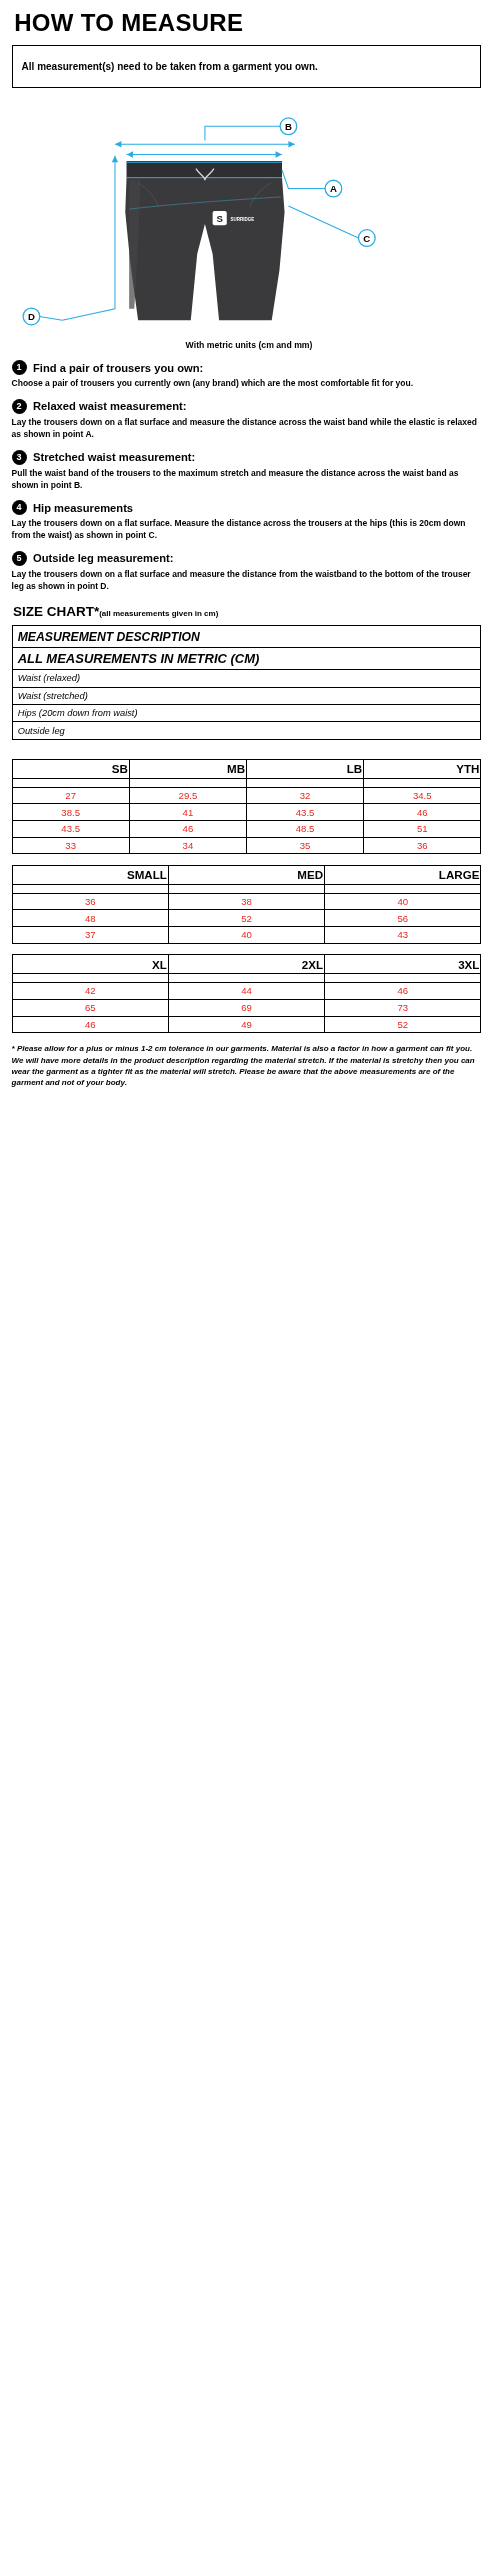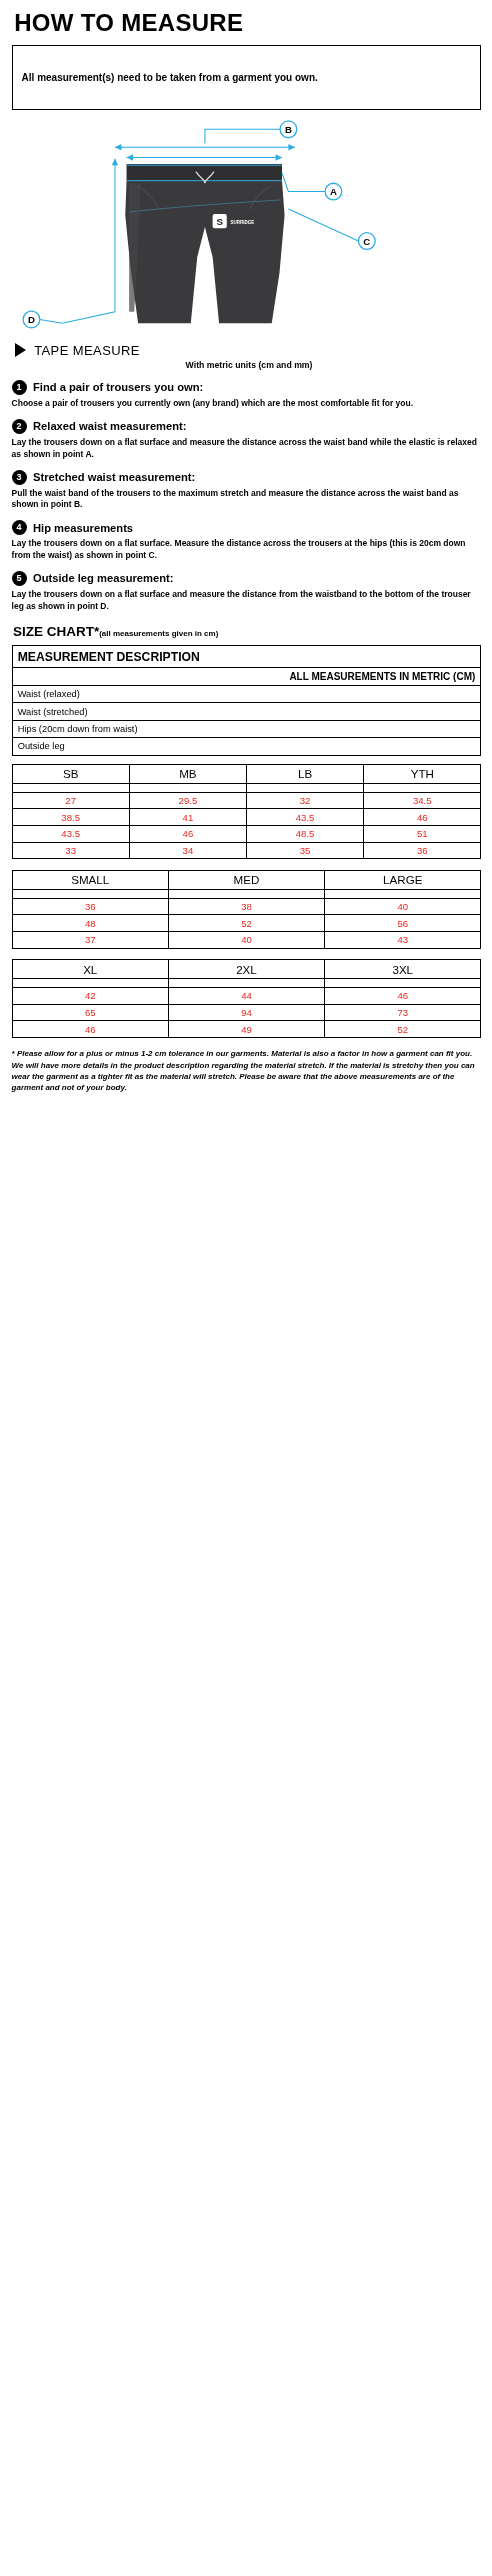--- a/index.html
+++ b/index.html
@@ -21,25 +21,25 @@
   
   .main-title {
     font-size: 24px;
     font-weight: bold;
     letter-spacing: 0.3px;
     margin: 9px 0 7.7px 2.6px;
   }
 
   .intro-box {
     border: 1.3px solid #000;
-    padding: 25px 9px;
+    padding: 14px 9px;
     font-size: 10px;
     font-weight: bold;
     line-height: 1.35;
-    margin-bottom: 9px;
+    margin-bottom: 28px;
   }
 
   
   .diagram-wrap {
     position: relative;
     width: 470px;
     height: 212px;
     margin-bottom: 11.6px;
   }
   .diagram-wrap svg { display: block; }
@@ -118,57 +118,58 @@
     font-weight: bold;
   }
   .chart-head .small {
     font-size: 8px;
     font-weight: bold;
   }
 
   table.mtable {
     border-collapse: collapse;
     width: 100%;
-    margin-bottom: 8px;
+    margin-bottom: 19px;
+    font-style: italic;
   }
   table.mtable td, table.mtable th {
     border: 1.3px solid #000;
     padding: 3.2px 5.1px;
     text-align: left;
     font-size: 9.3px;
   }
   .desc-table td.hdr1 {
     font-size: 12.2px;
     font-weight: bold;
   }
   .desc-table td.hdr2 {
-    font-size: 10px;
-    font-weight: bold;
-    text-align: right;
+    font-size: 13px;
+    font-weight: bold;
   }
   .desc-table td.row {
     font-size: 9.3px;
   }
 
   table.sizes {
     border-collapse: collapse;
     width: 100%;
     margin-bottom: 10.3px;
     table-layout: fixed;
   }
   table.sizes th, table.sizes td {
     border: 1.3px solid #000;
     text-align: center;
     height: 16.7px;
     font-size: 9.6px;
   }
   table.sizes th {
     font-size: 11.6px;
-    font-weight: normal;
+    font-weight: bold;
     height: 19px;
+    text-align: right;
   }
   table.sizes td.val {
     color: #e8271e;
     font-weight: normal;
   }
   table.sizes tr.blank td { height: 9px; }
 
   
   .sizes-narrow { width: 270px; }
   .sizes-narrow3 { width: 231px; }
@@ -253,24 +254,20 @@
 
       <path d="M160,62 L160,300 L78,318" fill="none" stroke="#29ace3" stroke-width="1.6"></path>
       <polygon points="160,62 155,72 165,72" fill="#29ace3"></polygon>
       <circle cx="30" cy="312" r="13" fill="none" stroke="#29ace3" stroke-width="2"></circle>
       <text x="30" y="318" text-anchor="middle" font-family="Liberation Sans, sans-serif" font-size="15" font-weight="bold" fill="#000">D</text>
       <line x1="43" y1="312" x2="78" y2="318" stroke="#29ace3" stroke-width="1.6"></line>
     </svg>
   </div>
 
 
-  <div class="tape-row">
-    <span class="tape-tri"></span>
-    <span class="tape-label">TAPE MEASURE</span>
-  </div>
   <div class="tape-sub">With metric units (cm and mm)</div>
 
   <div class="step">
     <div class="step-head">
       <span class="step-num">1</span>
       <span class="step-title">Find a pair of trousers you own:</span>
     </div>
     <div class="step-body">Choose a pair of trousers you currently own (any brand) which are the most comfortable fit for you.</div>
   </div>
 
@@ -422,21 +419,21 @@
           <td></td>
           <td></td>
         </tr>
       <tr>
         <td class="val">42</td>
         <td class="val">44</td>
         <td class="val">46</td>
       </tr>
       <tr>
         <td class="val">65</td>
-        <td class="val">94</td>
+        <td class="val">69</td>
         <td class="val">73</td>
       </tr>
       <tr>
         <td class="val">46</td>
         <td class="val">49</td>
         <td class="val">52</td>
       </tr>
     </tbody>
   </table>
 

